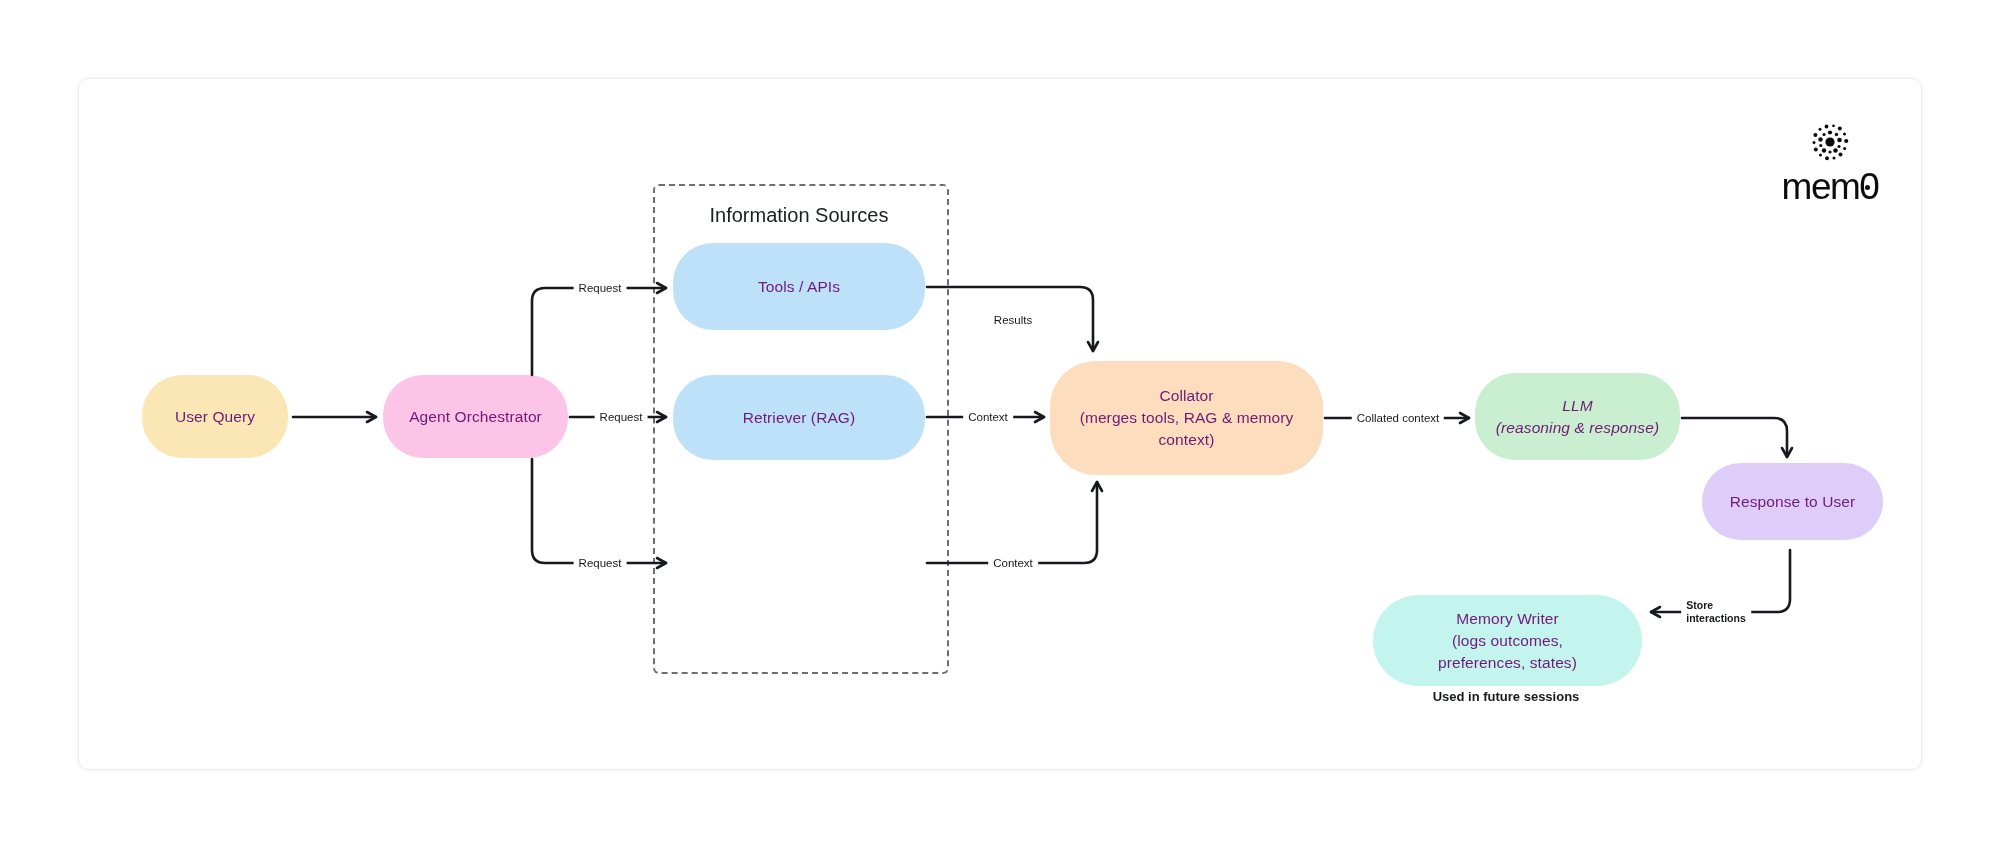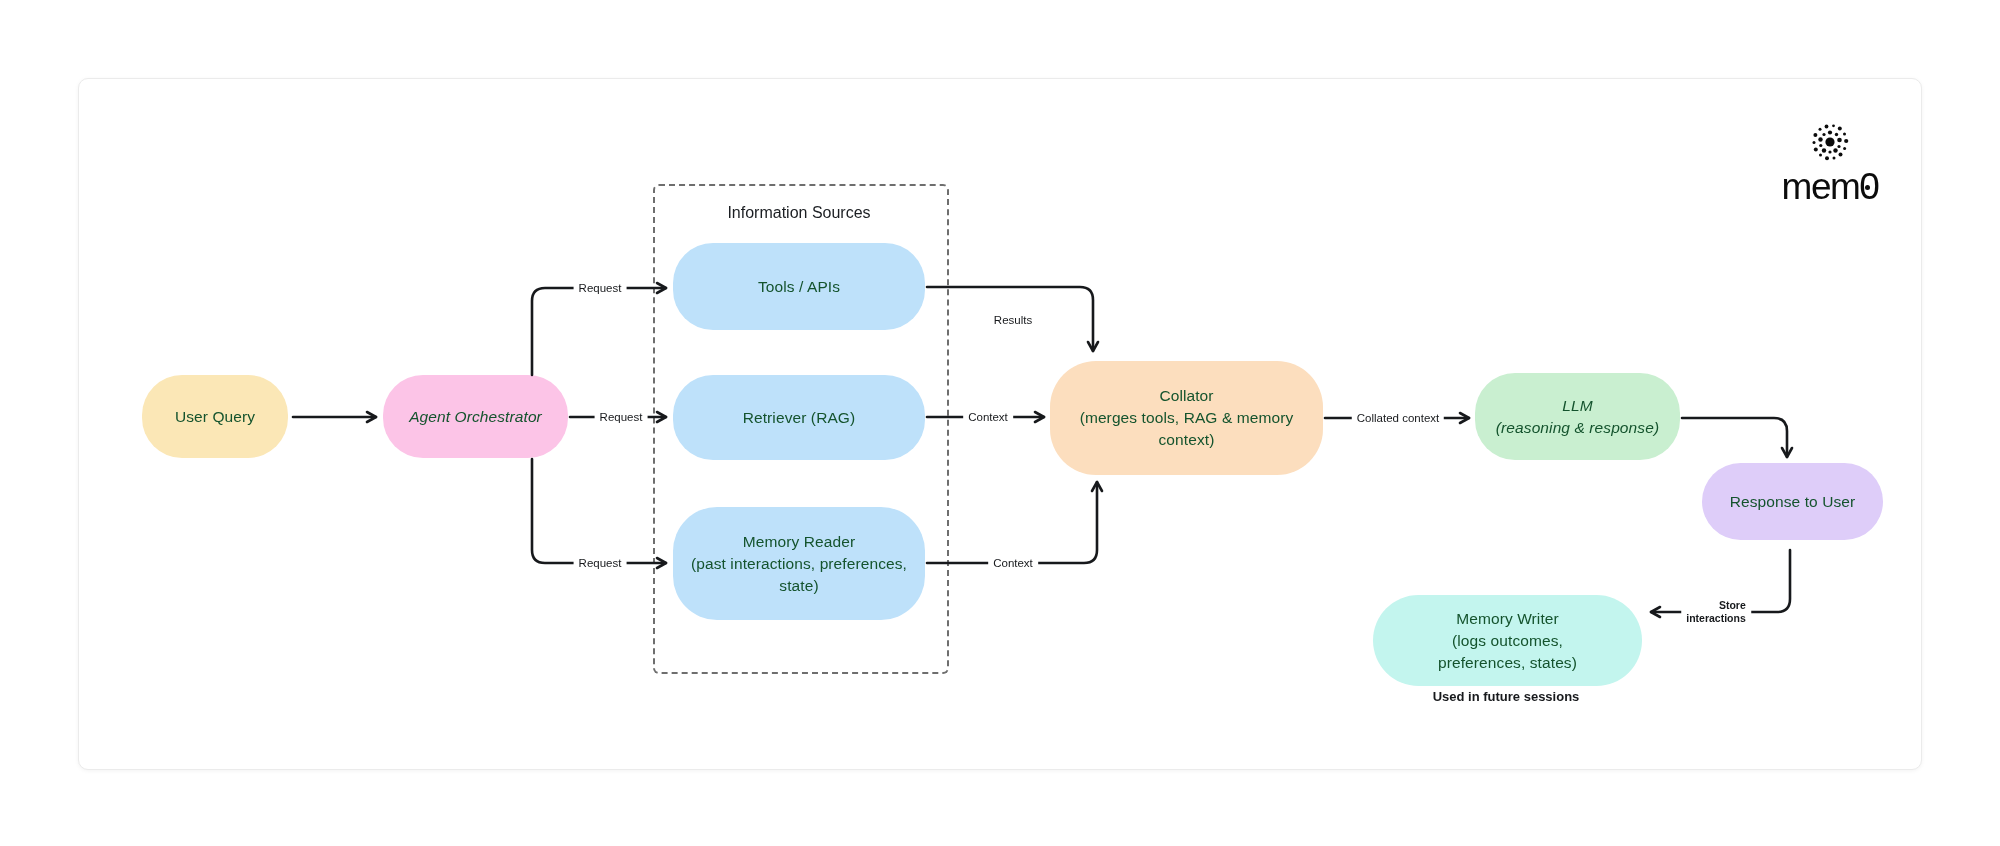--- a/index.html
+++ b/index.html
@@ -10,36 +10,36 @@
   .card{
     position:absolute;left:78px;top:78px;width:1842px;height:690px;
     background:#ffffff;border:1px solid #ebebeb;border-radius:10px;
     box-shadow:0 1px 4px rgba(0,0,0,0.05);
   }
   .node{
     position:absolute;display:flex;align-items:center;justify-content:center;
     border-radius:40px;text-align:center;z-index:3;
   }
   .node .lbl{
-    font-size:15.5px;line-height:22px;white-space:pre-line;color:#14532d;
+    font-size:15.5px;line-height:22px;white-space:pre-line;color:#701a75;
     letter-spacing:0.1px;
   }
   .dashed-box{
     position:absolute;left:653px;top:184px;width:292px;height:486px;
     border:2.5px dashed #6e6e6e;border-radius:6px;z-index:1;background:transparent;
   }
   .dashed-title{
     position:absolute;left:653px;top:204px;width:292px;text-align:center;
-    font-size:16px;color:#1b1e22;z-index:2;
+    font-size:20px;color:#1b1e22;z-index:2;
   }
   #wires{position:absolute;left:0;top:0;z-index:4;pointer-events:none;}
   .edge-label{
     position:absolute;transform:translate(-50%,-50%);z-index:5;
     background:#ffffff;padding:1px 5px;font-size:11.5px;color:#17191c;
-    white-space:pre-line;text-align:right;line-height:13px;
+    white-space:pre-line;text-align:left;line-height:13px;
   }
   .note{
     position:absolute;transform:translate(-50%,-50%);z-index:5;
     font-size:13px;font-weight:700;color:#17191c;
   }
   .logo{
     position:absolute;left:1760px;top:118px;width:140px;height:95px;z-index:3;
     display:flex;flex-direction:column;align-items:center;
   }
   .logo-mark{width:48px;height:48px;}
@@ -95,37 +95,32 @@
     </div>
   </div>
 
   <div class="dashed-box"></div>
   <div class="dashed-title">Information Sources</div>
 
   <div class="node" style="left: 142px; top: 375px; width: 146px; height: 83px; background: rgb(251, 231, 182);">
     <span class="lbl">User Query</span>
   </div>
 
-  <div class="node" style="left: 383px; top: 375px; width: 185px; height: 83px; background: rgb(252, 196, 231); font-style: italic;">
+  <div class="node" style="left: 383px; top: 375px; width: 185px; height: 83px; background: rgb(252, 196, 231);">
     <span class="lbl">Agent Orchestrator</span>
   </div>
 
   <div class="node" style="left: 673px; top: 243px; width: 252px; height: 87px; background: rgb(190, 225, 250);">
     <span class="lbl">Tools / APIs</span>
   </div>
 
   <div class="node" style="left: 673px; top: 375px; width: 252px; height: 85px; background: rgb(190, 225, 250);">
     <span class="lbl">Retriever (RAG)</span>
   </div>
 
-  <div class="node" style="left: 673px; top: 507px; width: 252px; height: 113px; border-radius: 44px; background: rgb(190, 225, 250);">
-    <span class="lbl">Memory Reader
-(past interactions, preferences,
-state)</span>
-  </div>
 
   <div class="node" style="left: 1050px; top: 361px; width: 273px; height: 114px; border-radius: 46px; background: rgb(252, 222, 190);">
     <span class="lbl">Collator
 (merges tools, RAG &amp; memory
 context)</span>
   </div>
 
   <div class="node" style="left: 1475px; top: 373px; width: 205px; height: 87px; background: rgb(201, 239, 208); font-style: italic;">
     <span class="lbl">LLM
 (reasoning &amp; response)</span>

